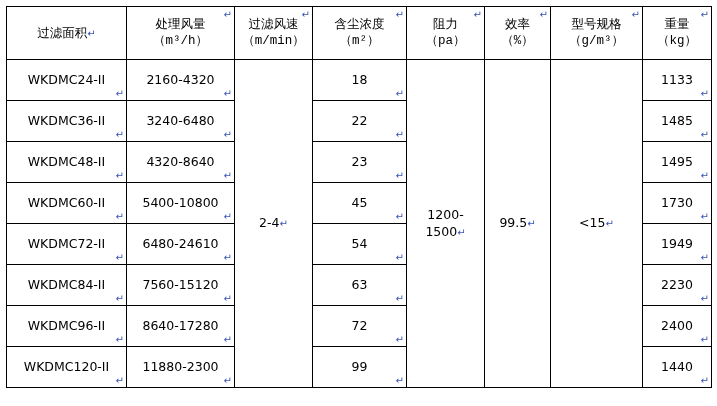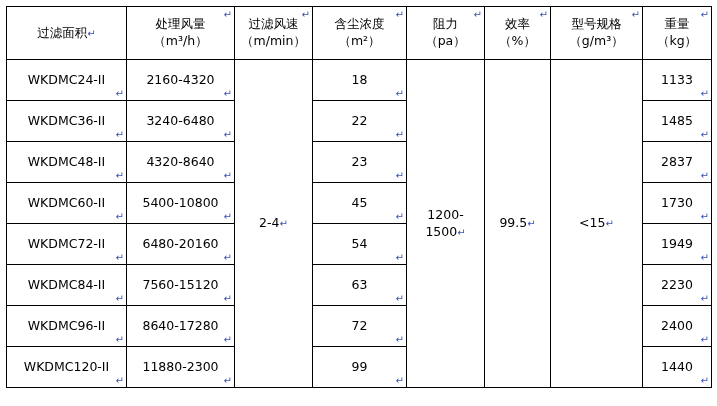--- a/index.html
+++ b/index.html
@@ -31,20 +31,21 @@
   }
   .head-cell {
     height: 48px;
   }
   .body-cell {
     height: 36px;
   }
   .unit {
     display: block;
     white-space: nowrap;
+    font-family: Liberation Mono, monospace;
   }
   .pilcrow {
     font-family: "DejaVu Sans", "Liberation Sans", sans-serif;
     font-size: 10px;
     color: #3a53b5;
     position: absolute;
     right: 2px;
     bottom: 1px;
     line-height: 1;
   }
@@ -183,21 +184,21 @@
       </td>
       <td class="body-cell">
         <span>4320-8640</span>
         <span class="pilcrow">↵</span>
       </td>
       <td class="body-cell">
         <span>23</span>
         <span class="pilcrow">↵</span>
       </td>
       <td class="body-cell">
-        <span>2837</span>
+        <span>1495</span>
         <span class="pilcrow">↵</span>
       </td>
     </tr>
 
     <tr>
       <td class="body-cell">
         <span>WKDMC60-II</span>
         <span class="pilcrow">↵</span>
       </td>
       <td class="body-cell">
@@ -213,21 +214,21 @@
         <span class="pilcrow">↵</span>
       </td>
     </tr>
 
     <tr>
       <td class="body-cell">
         <span>WKDMC72-II</span>
         <span class="pilcrow">↵</span>
       </td>
       <td class="body-cell">
-        <span>6480-20160</span>
+        <span>6480-24610</span>
         <span class="pilcrow">↵</span>
       </td>
       <td class="body-cell">
         <span>54</span>
         <span class="pilcrow">↵</span>
       </td>
       <td class="body-cell">
         <span>1949</span>
         <span class="pilcrow">↵</span>
       </td>

